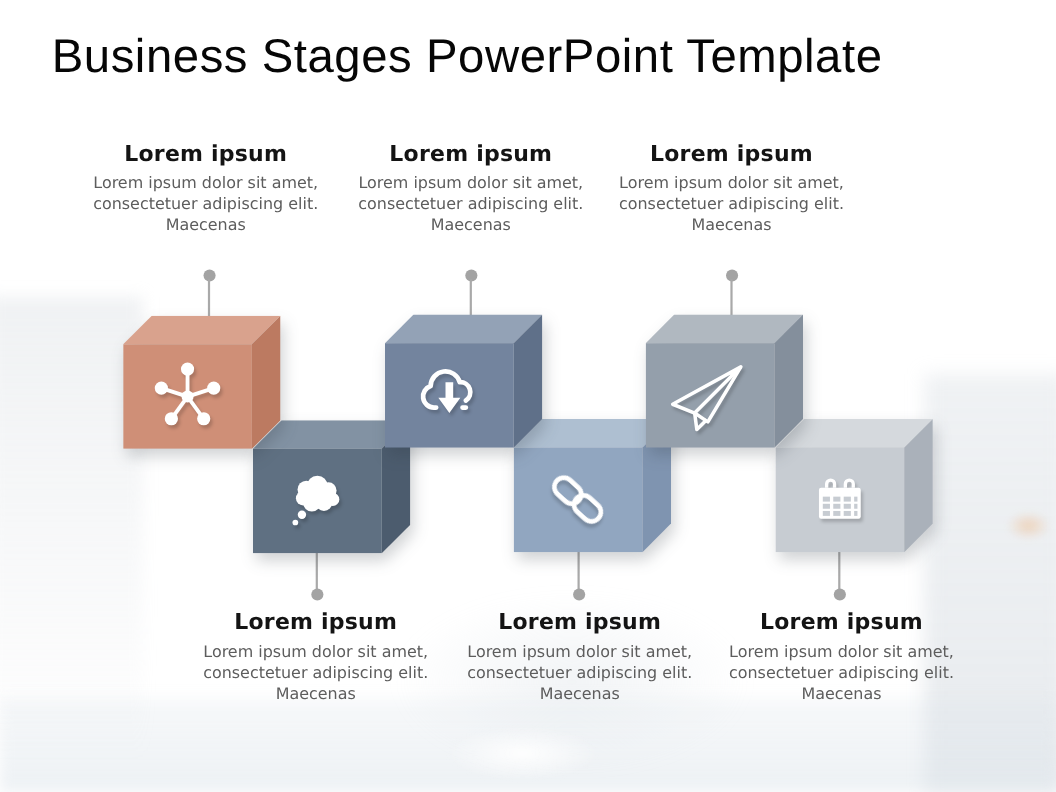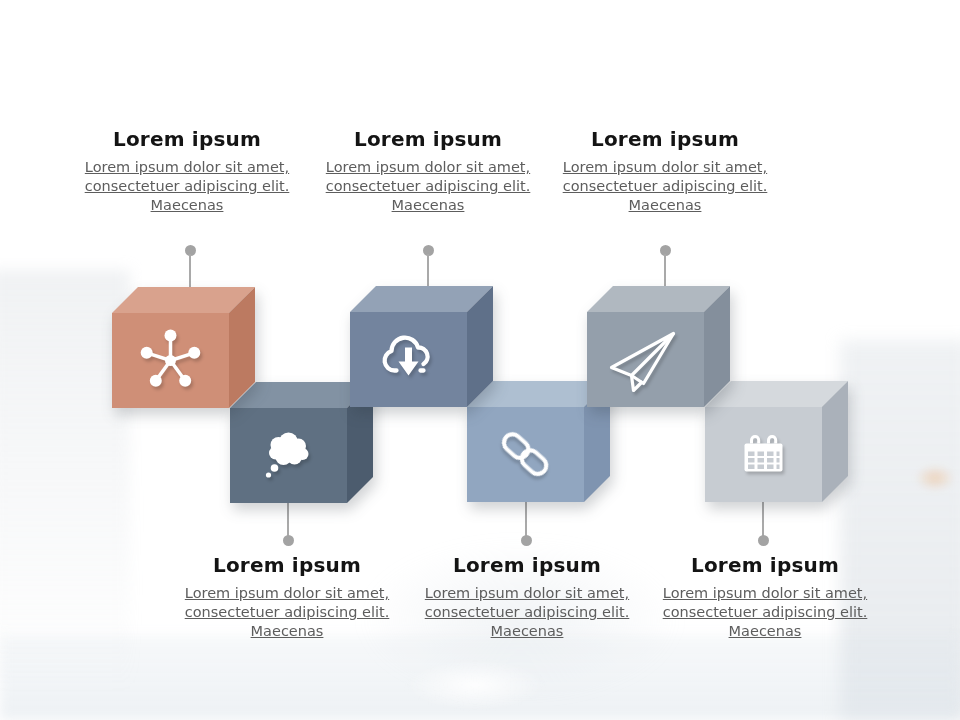--- a/index.html
+++ b/index.html
@@ -37,21 +37,21 @@
     white-space:nowrap;
   }
 
   
   .tblock{position:absolute;width:216px;text-align:center;}
   .tblock .h{
     font-size:20px;font-weight:bold;color:#141414;line-height:23px;
     margin:0 0 7px 0;letter-spacing:.2px;
   }
   .tblock .b{
-    font-size:14.5px;color:#5d5d5d;line-height:19px;margin:0;text-decoration:underline;
+    font-size:14.5px;color:#5d5d5d;line-height:19px;margin:0;
   }
 
   
   .conn{position:absolute;z-index:0;}
   .conn .line{position:absolute;width:2px;background:#a9a9a9;left:4px;}
   .conn .dot{position:absolute;width:11px;height:11px;border-radius:50%;
     background:#a3a3a3;left:0;}
 
   
   .cube{position:absolute;width:143px;height:121px;}
@@ -65,20 +65,21 @@
 
 <div class="slide">
 
   <div class="bg bg-left"></div>
   <div class="bg bg-right"></div>
   <div class="bg bg-right-glow"></div>
   <div class="bg bg-center"></div>
   <div class="bg bg-bottom"></div>
   <div class="bg bg-watermark"></div>
 
+  <div class="title">Business Stages PowerPoint Template</div>
 
   <div class="tblock" style="left:79px;top:128px;">
     <p class="h">Lorem ipsum</p>
     <p class="b">Lorem ipsum dolor sit amet, consectetuer adipiscing elit. Maecenas</p>
   </div>
   <div class="tblock" style="left:320px;top:128px;">
     <p class="h">Lorem ipsum</p>
     <p class="b">Lorem ipsum dolor sit amet, consectetuer adipiscing elit. Maecenas</p>
   </div>
   <div class="tblock" style="left:557px;top:128px;">

